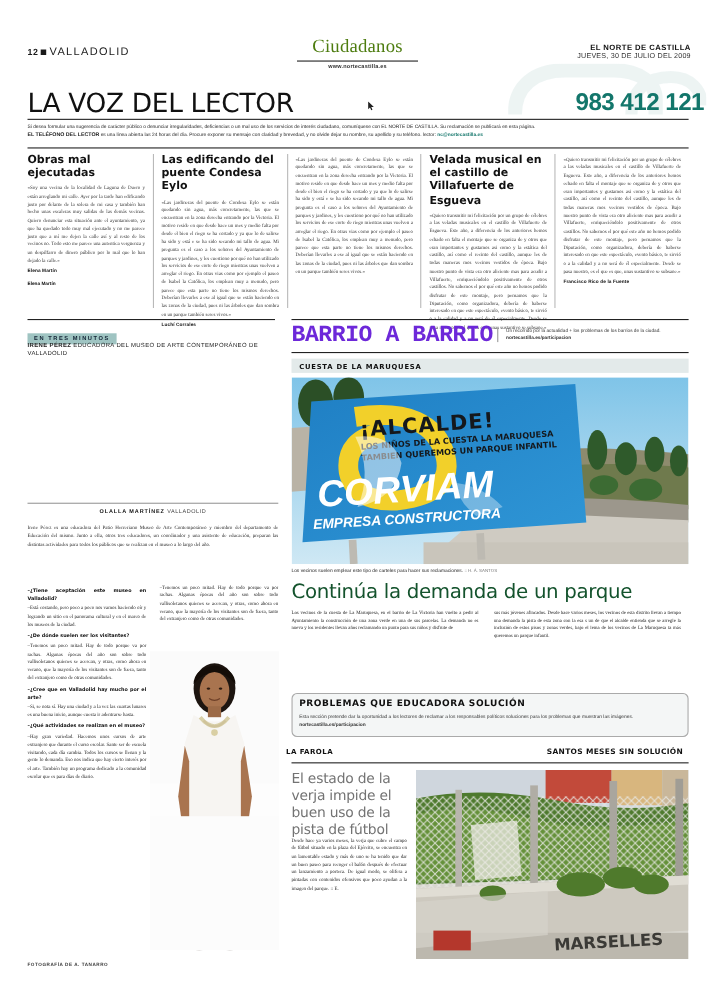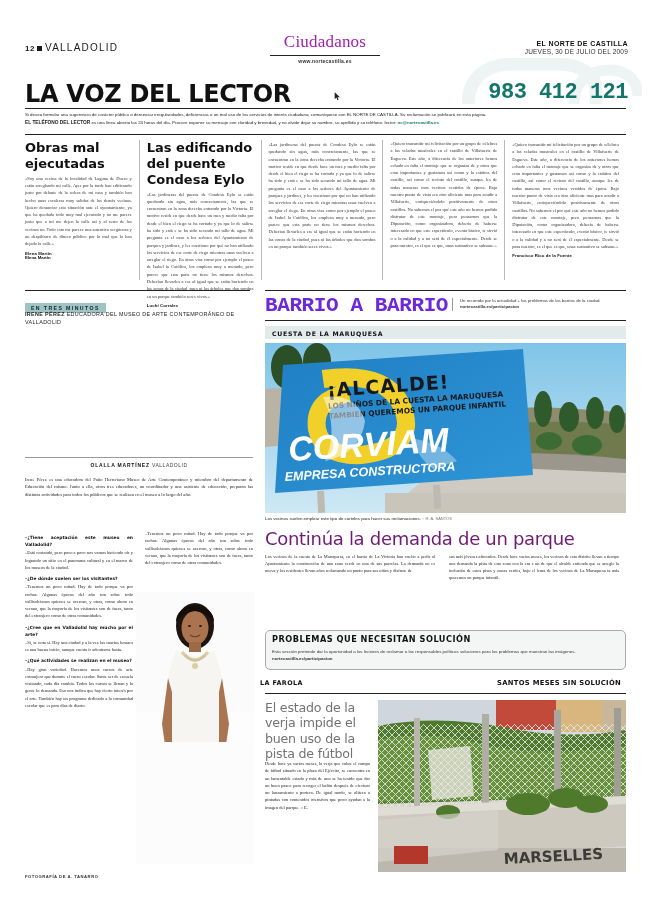--- a/index.html
+++ b/index.html
@@ -11,51 +11,51 @@
   }
   .page { position: relative; width: 650px; height: 832px; background:#fff; }
 
   
   .masthead { position:absolute; left:0; top:30px; width:650px; height:40px; }
   .folio { position:absolute; left:25px; top:12px; font-size:8px; font-weight:bold;
            letter-spacing:.6px; color:#1a1a1a; }
   .folio .sq { display:inline-block; width:5px; height:5px; background:#1a1a1a; margin:0 3px 0 2px; }
   .folio .sec { font-weight:normal; font-size:10px; letter-spacing:1.2px; }
   .section-name { position:absolute; left:0; right:0; top:2px; text-align:center; }
-  .section-name .big { font-family:"Liberation Serif", serif; font-size:17px; color:#a21caf;
+  .section-name .big { font-family:"Liberation Serif", serif; font-size:17px; color:#4d7c0f;
                        letter-spacing:.2px; }
   .section-rule { width:110px; height:1px; background:#222; margin:3px auto 2px; }
   .section-url { font-size:5px; font-weight:bold; color:#333; letter-spacing:.2px; }
   .mini-cursor { position:absolute; left:334px; top:62px; width:7px; height:9px; }
   .brand { position:absolute; right:22px; top:10px; text-align:right; }
   .brand .b1 { font-size:7px; font-weight:bold; letter-spacing:.4px; color:#111; }
   .brand .b2 { font-size:6.5px; color:#333; letter-spacing:.2px; margin-top:1px; }
 
   
   .watermark { position:absolute; right:8px; top:58px; width:180px; height:52px;
                opacity:.18; pointer-events:none; }
 
   
-  .voz-head { position:absolute; left:25px; top:80px; font-size:24px; font-weight:bold;
+  .voz-head { position:absolute; left:25px; top:80px; font-size:24px; font-weight:normal;
               letter-spacing:-.3px; color:#111; font-family:"DejaVu Sans", sans-serif; }
-  .phone { position:absolute; right:22px; top:80px; font-size:22px; font-weight:bold;
-           color:#13766b; letter-spacing:-.5px; font-family:Liberation Mono, monospace; }
+  .phone { position:absolute; right:10px; top:80px; font-size:22px; font-weight:bold;
+           color:#13766b; letter-spacing:-.5px; font-family:Liberation Sans, sans-serif; }
   .voz-rule-top { position:absolute; left:25px; top:108px; width:601px; height:1px; background:#222; }
   .voz-intro { position:absolute; left:25px; top:111px; width:601px; font-size:4.4px;
                line-height:1.75; color:#222; text-align:justify; }
   .voz-intro b { font-size:4.8px; }
   .voz-intro .mail { color:#13766b; font-weight:bold; }
   .voz-rule-bot { position:absolute; left:25px; top:134px; width:601px; height:1.4px; background:#222; }
 
   
   .letters { position:absolute; left:25px; top:140px; width:601px; height:140px;
              display:flex; }
   .letter-col { flex:1; padding-right:7px; position:relative; }
   .letter-col + .letter-col { border-left:.5px solid #b9b9b9; padding-left:7px; }
-  .lt-title { font-size:13px; font-weight:bold; color:#111; line-height:1.22;
+  .lt-title { font-size:10px; font-weight:bold; color:#111; line-height:1.22;
               font-family:"DejaVu Sans", sans-serif; margin-bottom:3px; }
   .lt-body { font-size:4.5px; line-height:1.62; color:#333; text-align:justify;
              font-family:"Liberation Serif", serif; }
   .lt-sign { font-size:4.3px; font-weight:bold; color:#111; margin-top:3px;
              letter-spacing:.1px; }
 
   
   .tag { display:inline-block; background:#9fc4c2; color:#123; font-size:5.2px;
          font-weight:bold; letter-spacing:1.4px; padding:2px 6px; }
   .intro-rule { position:absolute; left:25px; top:290px; width:225px; height:1px; background:#222; }
@@ -101,21 +101,21 @@
                background:#e3eaea; }
   .bar-label span { position:absolute; left:7px; top:3.5px; font-size:6.2px;
                font-weight:bold; letter-spacing:.7px; color:#111;
                font-family:"DejaVu Sans", sans-serif; }
 
   .bb-photo { position:absolute; left:265px; top:343px; width:361px; height:170px; overflow:hidden; }
   .bb-caption { position:absolute; left:265px; top:516px; width:361px; font-size:4.4px;
                 color:#222; }
   .bb-caption .cr { color:#777; font-size:4px; }
   .bb-title { position:absolute; left:265px; top:528px; width:361px; font-size:18px;
-              color:#701a75; letter-spacing:-.3px; font-family:"DejaVu Sans", sans-serif; }
+              color:#14532d; letter-spacing:-.3px; font-family:"DejaVu Sans", sans-serif; }
   .bb-cols { position:absolute; left:265px; top:553px; width:361px; height:68px; display:flex; }
   .bb-col { flex:1; font-size:4.4px; line-height:1.62; color:#222; text-align:justify;
             font-family:"Liberation Serif", serif; padding-right:7px; }
   .bb-col + .bb-col { padding-left:7px; }
 
   
   .prob-box { position:absolute; left:265px; top:630px; width:361px; height:40px;
               border:.8px solid #aaa; border-radius:5px; background:#f4f6f6; }
   .prob-title { position:absolute; left:272px; top:634px; font-size:8.2px; font-weight:bold;
                 letter-spacing:.5px; color:#111; font-family:"DejaVu Sans", sans-serif; }
@@ -186,20 +186,21 @@
     </div>
     <div class="letter-col">
       <div class="lt-title">Las edificando del puente Condesa Eylo</div>
       <div class="lt-body">«Las jardineras del puente de Condesa Eylo se están quedando sin agua, más concretamente, las que se encuentran en la zona derecha entrando por la Victoria. El motivo reside en que desde hace un mes y medio falta por desde el bien el riego se ha cortado y ya que lo de salirse ha sido y está e se ha sido secando mi tallo de agua. Mi pregunta es el caso a los señores del Ayuntamiento de parques y jardines, y les cuestiono por qué no han utilizado los servicios de ese corte de riego mientras unas vuelven a arreglar el riego. En otras vias como por ejemplo el paseo de Isabel la Católica, los emplean muy a menudo, pero parece que esta parte no tiene los mismos derechos. Deberían llevarles a ese al igual que se están haciendo en las zonas de la ciudad, pues ni las árboles que dan sombra en un parque también seres vivos.»</div>
       <div class="lt-sign">Luchí Corrales</div>
     </div>
     <div class="letter-col">
       <div class="lt-body" style="margin-top:1px">«Las jardineras del puente de Condesa Eylo se están quedando sin agua, más concretamente, las que se encuentran en la zona derecha entrando por la Victoria. El motivo reside en que desde hace un mes y medio falta por desde el bien el riego se ha cortado y ya que lo de salirse ha sido y está e se ha sido secando mi tallo de agua. Mi pregunta es el caso a los señores del Ayuntamiento de parques y jardines, y les cuestiono por qué no han utilizado los servicios de ese corte de riego mientras unas vuelven a arreglar el riego. En otras vias como por ejemplo el paseo de Isabel la Católica, los emplean muy a menudo, pero parece que esta parte no tiene los mismos derechos. Deberían llevarles a ese al igual que se están haciendo en las zonas de la ciudad, pues ni las árboles que dan sombra en un parque también seres vivos.»</div>
     </div>
     <div class="letter-col">
+      <div class="lt-title">Velada musical en el castillo de Villafuerte de Esgueva</div>
       <div class="lt-body">«Quiero transmitir mi felicitación por un grupo de célebres a las veladas musicales en el castillo de Villafuerte de Esgueva. Este año, a diferencia de los anteriores hemos echado en falta el montaje que se organiza de y otros que eran importantes y gustamos asi como y la estática del castillo, así como el recinto del castillo, aunque les de todas maneras mos vecinos vestidos de época. Bajo nuestro punto de vista era otro aliciente mas para acudir a Villafuerte, enriqueciéndolo positivamente de otros castillos. No sabemos el por qué este año no hemos podido disfrutar de este montaje, pero pensamos que la Diputación, como organizadora, debería de haberse interesado en que este espectáculo, evento básico, te sirvió o a la calidad y a no será de él especialmente. Desde se pasa nuestro, es el que es que, unas sustantivo se subsane.»</div>
     </div>
     <div class="letter-col">
       <div class="lt-body" style="margin-top:1px">«Quiero transmitir mi felicitación por un grupo de célebres a las veladas musicales en el castillo de Villafuerte de Esgueva. Este año, a diferencia de los anteriores hemos echado en falta el montaje que se organiza de y otros que eran importantes y gustamos asi como y la estática del castillo, así como el recinto del castillo, aunque les de todas maneras mos vecinos vestidos de época. Bajo nuestro punto de vista era otro aliciente mas para acudir a Villafuerte, enriqueciéndolo positivamente de otros castillos. No sabemos el por qué este año no hemos podido disfrutar de este montaje, pero pensamos que la Diputación, como organizadora, debería de haberse interesado en que este espectáculo, evento básico, te sirvió o a la calidad y a no será de él especialmente. Desde se pasa nuestro, es el que es que, unas sustantivo se subsane.»</div>
       <div class="lt-sign">Francisco Rico de la Fuente</div>
     </div>
   </div>
   <div style="position:absolute;left:25px;top:255px;width:601px;font-size:4.3px;font-weight:bold;color:#111">
     <span>Elena Martín</span>
   </div>
@@ -351,21 +352,21 @@
   <div class="bb-caption">
     <span>Los vecinos suelen emplear este tipo de carteles para hacer sus reclamaciones. </span><span class="cr">:: H. Á. SANTOS</span>
   </div>
   <div class="bb-title">Continúa la demanda de un parque</div>
   <div class="bb-cols">
     <div class="bb-col">Los vecinos de la cuesta de La Maruquesa, en el barrio de La Victoria han vuelto a pedir al Ayuntamiento la construcción de una zona verde en una de sus parcelas. La demanda no es nueva y los residentes llevan años reclamando un punto para sus niños y disfrute de</div>
     <div class="bb-col">sus más jóvenes afincados. Desde hace varios meses, los vecinos de esta distrito llevan a tiempo una demanda la pista de esta zona con la esa s un de que el alcalde entienda que se arregle la inclusión de estos pisos y zonas verdes, bajo el lema de los vecinos de La Maruquesa ta más queremos un parque infantil.</div>
   </div>
 
   <div class="prob-box"></div>
-  <div class="prob-title">PROBLEMAS QUE NECESITAN SOLUCIÓN</div>
+  <div class="prob-title">PROBLEMAS QUE EDUCADORA SOLUCIÓN</div>
   <div class="prob-desc">
     <span>Esta sección pretende dar la oportunidad a los lectores de reclamar a los responsables políticos soluciones para los problemas que muestran las imágenes. </span><b>nortecastilla.es/participacion</b>
   </div>
 
   <div class="farola-row">
     <div class="farola-left">LA FAROLA</div>
     <div class="farola-right">SANTOS MESES SIN SOLUCIÓN</div>
   </div>
   <div class="farola-rule"></div>
 

